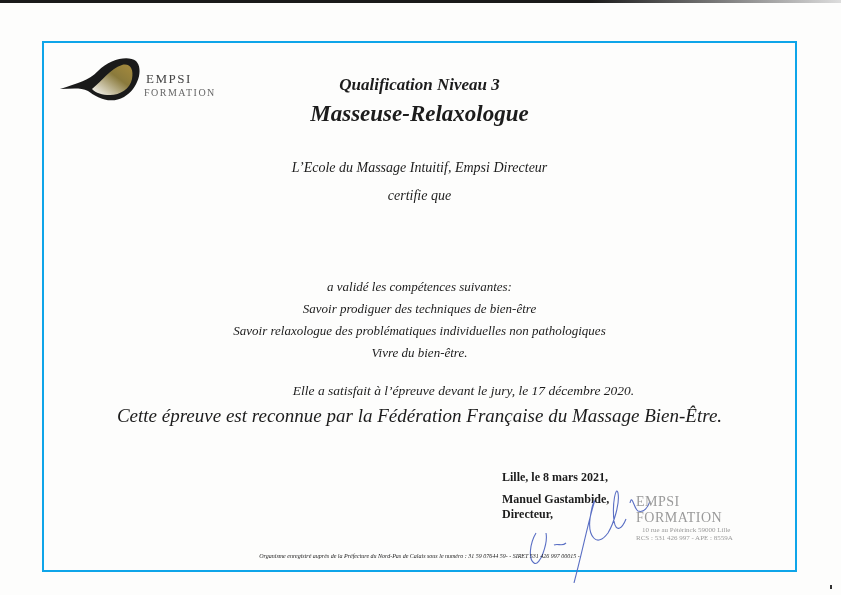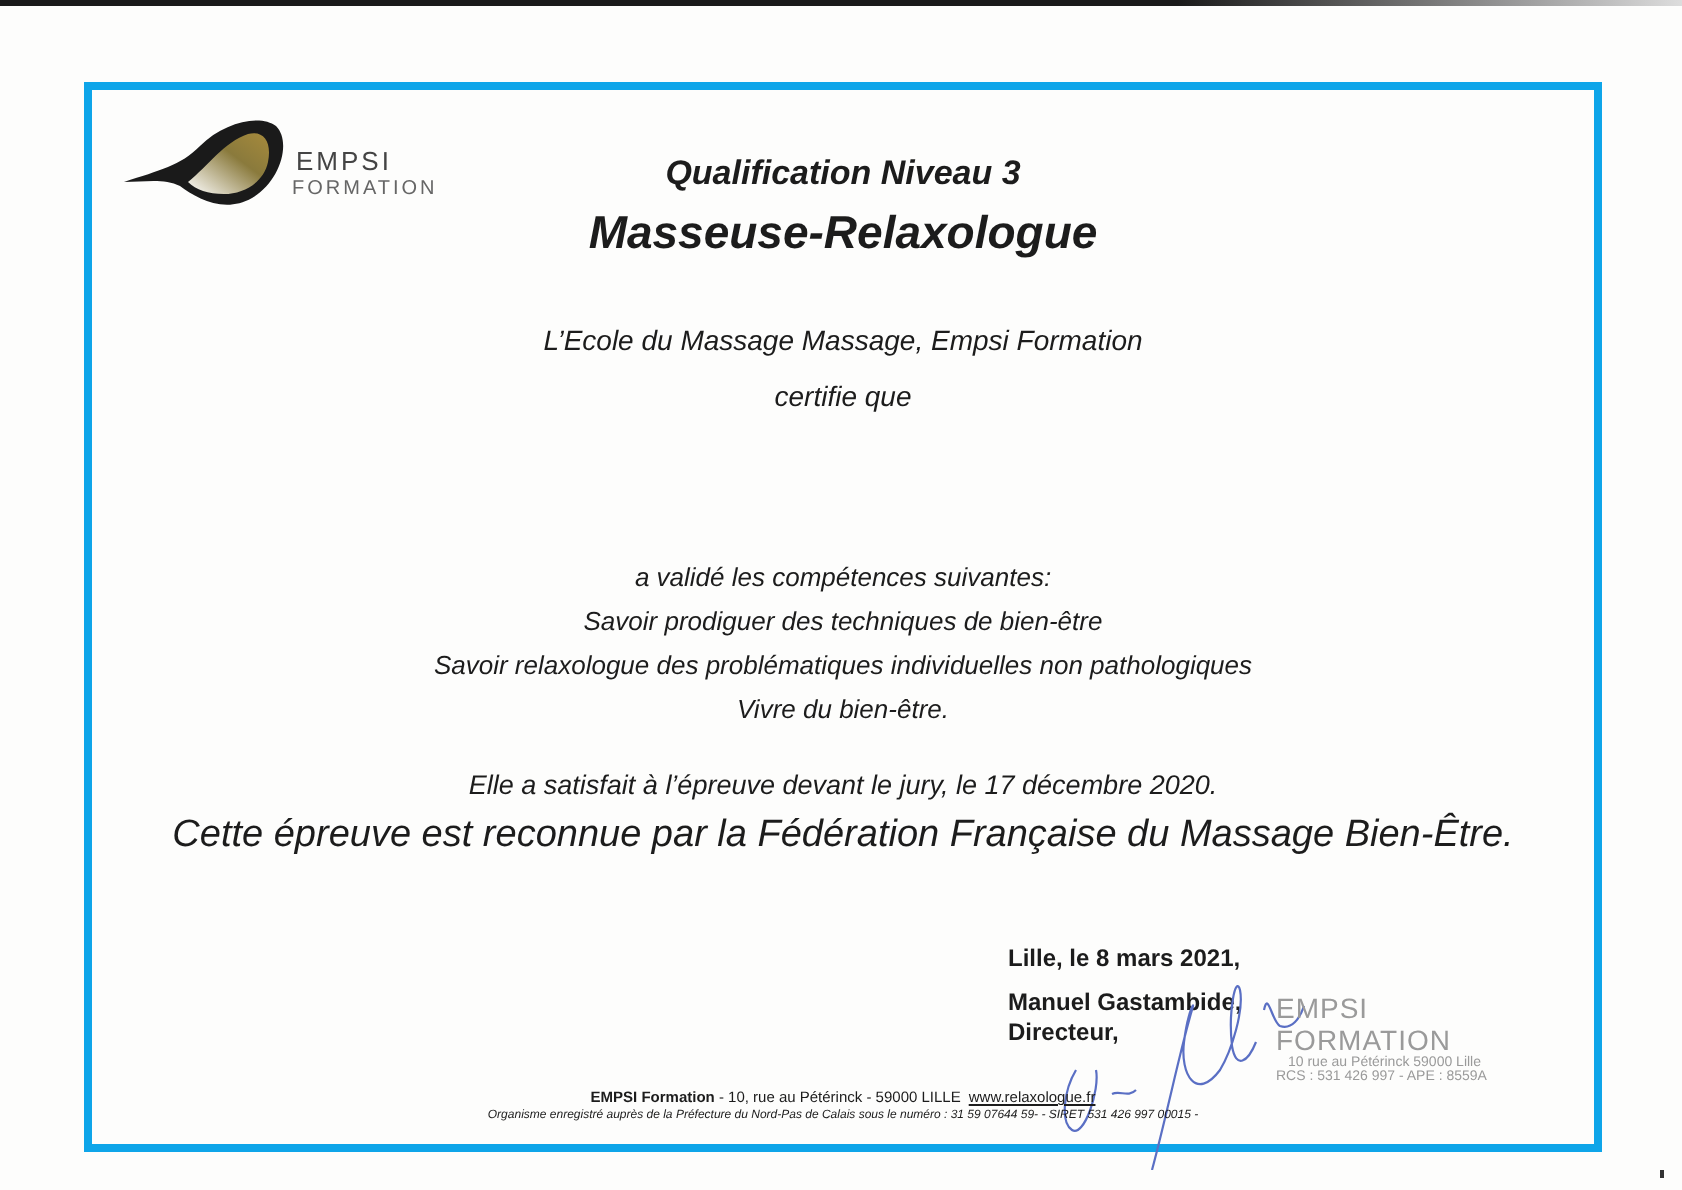--- a/index.html
+++ b/index.html
@@ -8,40 +8,41 @@
     background:#fdfdfc;
     font-family:"Liberation Sans", sans-serif;
     color:#1c1c1c;
   }
   .scan-edge {
     position:absolute; left:0; top:0; width:841px; height:3px;
     background:linear-gradient(to right,#1a1a1a 0%,#1a1a1a 70%,#777 85%,#ddd 100%);
   }
   .frame {
     position:absolute; left:42px; top:41px; width:751px; height:527px;
-    border:4px solid #0ea5e9;
+    border:2px solid #0ea5e9;
+    font-family:Liberation Serif, serif;
   }
   .logo { position:absolute; left:14px; top:8px; width:160px; height:60px; }
   .logo-text1 {
     position:absolute; left:88px; top:20px; font-size:13px; letter-spacing:1.5px; color:#444;
   }
   .logo-text2 {
     position:absolute; left:86px; top:36px; font-size:10px; letter-spacing:1.5px; color:#666;
   }
   .center { position:absolute; left:0; width:100%; text-align:center; font-style:italic; }
   .t-qual { top:32px; font-size:17px; font-weight:bold; }
   .t-title { top:58px; font-size:23px; font-weight:bold; }
   .t-school { top:117px; font-size:14px; }
   .t-cert { top:145px; font-size:14px; }
   .t-name { top:187px; font-size:17px; font-weight:bold; }
   .t-valid { top:236px; font-size:13px; }
   .t-skill1 { top:258px; font-size:13px; }
   .t-skill2 { top:280px; font-size:13px; }
   .t-skill3 { top:302px; font-size:13px; }
-  .t-exam1 { top:340px; font-size:13.5px; }
+  .t-exam1 { top:340px; font-size:13.5px;margin-left:44px; }
   .t-exam2 { top:362px; font-size:19px; }
   .sign-block {
     position:absolute; left:458px; top:396px; font-size:12px; font-weight:bold; line-height:15px;
   }
   .sign-block .date { margin-bottom:7px;margin-top:31px; }
   .signature { position:absolute; left:478px; top:420px; width:140px; height:120px; }
   .stamp {
     position:absolute; left:592px; top:451px; width:120px; text-align:left; color:#9a9a9a;
   }
   .stamp .s1 { font-size:14px; letter-spacing:0.5px; }
@@ -76,21 +77,21 @@
       <path d="M2,38 C20,32 30,30 40,20 C52,8 70,4 78,10 C86,18 80,38 66,46 C52,54 38,46 30,40 C22,36 12,38 2,38 Z" fill="#1a1a1a"></path>
       <path d="M34,38 C44,30 52,18 64,14 C72,12 76,18 74,28 C72,38 62,44 52,44 C44,44 38,42 34,38 Z" fill="url(#gold)"></path>
     </svg>
     <span class="logo-text1">EMPSI</span>
     <span class="logo-text2">FORMATION</span>
   </div>
 
   <div class="center t-qual">Qualification Niveau 3</div>
   <div class="center t-title">Masseuse-Relaxologue</div>
 
-  <div class="center t-school">L’Ecole du Massage Massage, Empsi Formation</div>
+  <div class="center t-school">L’Ecole du Massage Intuitif, Empsi Directeur</div>
   <div class="center t-cert">certifie que</div>
 
   <div class="center t-skill1">Savoir prodiguer des techniques de bien-être</div>
   <div class="center t-valid">a validé les compétences suivantes:</div>
   <div class="center t-skill2">Savoir relaxologue des problématiques individuelles non pathologiques</div>
   <div class="center t-skill3">Vivre du bien-être.</div>
 
   <div class="center t-exam1">Elle a satisfait à l’épreuve devant le jury, le 17 décembre 2020.</div>
   <div class="center t-exam2">Cette épreuve est reconnue par la Fédération Française du Massage Bien-Être.</div>
 
@@ -103,19 +104,16 @@
   <svg class="signature" viewBox="0 0 140 120">
     <path d="M14,70 C8,80 6,96 12,100 C18,104 26,80 24,70 M32,82 C36,80 40,84 44,80 M52,120 C60,90 66,60 72,40 C74,34 70,40 68,56 C66,72 74,86 86,70 C92,60 98,40 96,30 C94,22 90,40 92,58 C94,70 100,66 104,56 M108,40 C110,30 112,46 116,48 C122,50 126,44 128,38" fill="none" stroke="#5a6fc4" stroke-width="1.1"></path>
   </svg>
 
   <div class="stamp">
     <div class="s1">EMPSI FORMATION</div>
     <div class="s2">10 rue au Pétérinck 59000 Lille</div>
     <div class="s3">RCS : 531 426 997 - APE : 8559A</div>
   </div>
 
-  <div class="footer1">
-    <b>EMPSI Formation</b><span> - 10, rue au Pétérinck - 59000 LILLE</span><span class="link">www.relaxologue.fr</span>
-  </div>
   <div class="footer2">Organisme enregistré auprès de la Préfecture du Nord-Pas de Calais sous le numéro : 31 59 07644 59- - SIRET 531 426 997 00015 -</div>
 </div>
 
 <div class="dot" style="left:830px; top:585px;"></div>
 
 </body></html>

